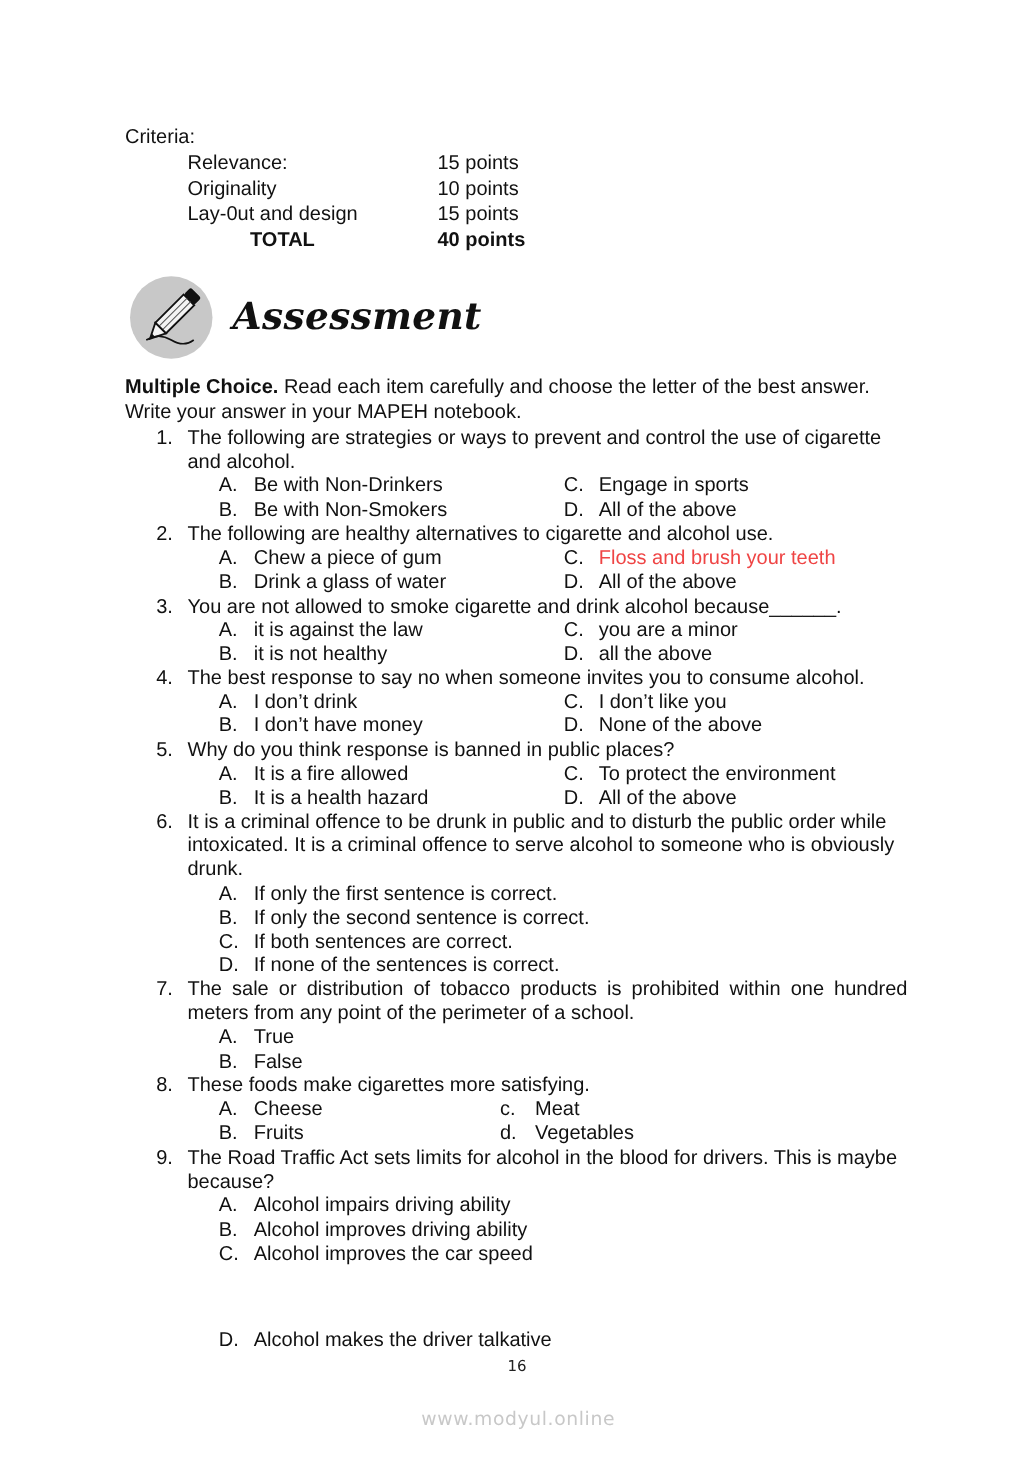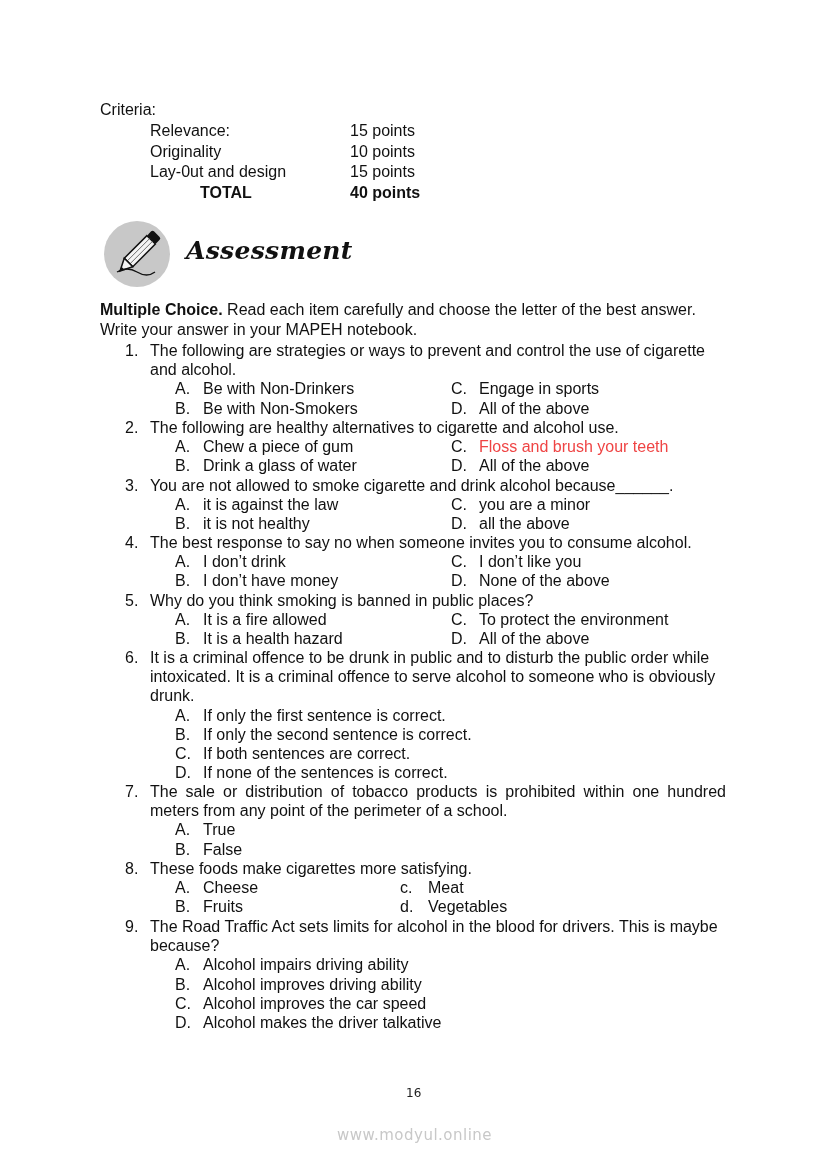--- a/index.html
+++ b/index.html
@@ -1,21 +1,21 @@
 <!DOCTYPE html>
 <html><head>
 <meta charset="utf-8">
 <style>
   html, body { margin:0; padding:0; background:#ffffff; }
   body { width:826px; height:1169px; position:relative; overflow:hidden;
          font-family:"Liberation Sans", sans-serif; color:#111; font-size:16px; }
   .abs { position:absolute; white-space:nowrap; }
   .line { position:absolute; white-space:nowrap; line-height:19px; }
   .bold { font-weight:bold; }
-  .title { font-family:"DejaVu Serif", serif; font-weight:bold; font-style:italic; font-size:25px; letter-spacing:0.3px; }
+  .title { font-family:"DejaVu Serif", serif; font-weight:bold; font-style:italic; font-size:30px; letter-spacing:0.3px; }
   .pagenum { font-family:"DejaVu Sans", sans-serif; font-size:12px; color:#222; }
   .watermark { font-family:"DejaVu Sans", sans-serif; font-size:15px; color:#c8c8c8; letter-spacing:0.5px; }
 </style>
 </head>
 <body>
 
 <div class="abs" style="left:100px; top:101px;">Criteria:</div>
 <div class="abs" style="left:150px; top:122px;">Relevance:</div>
 <div class="abs" style="left:350px; top:122px;">15 points</div>
 <div class="abs" style="left:150px; top:143px;">Originality</div>
@@ -67,21 +67,21 @@
     <div class="line" style="left: 175px; top: 514.4px;"><span style="display: inline-block; width: 28px;">B.</span><span>it is not healthy</span></div>
     <div class="line" style="left: 451px; top: 495.2px;"><span style="display: inline-block; width: 28px;">C.</span><span>you are a minor</span></div>
     <div class="line" style="left: 451px; top: 514.4px;"><span style="display: inline-block; width: 28px;">D.</span><span>all the above</span></div>
     <div class="line" style="left: 125px; top: 533px;">4.</div>
     <div class="line" style="left: 150px; top: 533px;">The best response to say no when someone invites you to consume alcohol.</div>
     <div class="line" style="left: 175px; top: 552.2px;"><span style="display: inline-block; width: 28px;">A.</span><span>I don’t drink</span></div>
     <div class="line" style="left: 175px; top: 571.4px;"><span style="display: inline-block; width: 28px;">B.</span><span>I don’t have money</span></div>
     <div class="line" style="left: 451px; top: 552.2px;"><span style="display: inline-block; width: 28px;">C.</span><span>I don’t like you</span></div>
     <div class="line" style="left: 451px; top: 571.4px;"><span style="display: inline-block; width: 28px;">D.</span><span>None of the above</span></div>
     <div class="line" style="left: 125px; top: 591px;">5.</div>
-    <div class="line" style="left: 150px; top: 591px;">Why do you think smoking is banned in public places?</div>
+    <div class="line" style="left: 150px; top: 591px;">Why do you think response is banned in public places?</div>
     <div class="line" style="left: 175px; top: 610.2px;"><span style="display: inline-block; width: 28px;">A.</span><span>It is a fire allowed</span></div>
     <div class="line" style="left: 175px; top: 629.4px;"><span style="display: inline-block; width: 28px;">B.</span><span>It is a health hazard</span></div>
     <div class="line" style="left: 451px; top: 610.2px;"><span style="display: inline-block; width: 28px;">C.</span><span>To protect the environment</span></div>
     <div class="line" style="left: 451px; top: 629.4px;"><span style="display: inline-block; width: 28px;">D.</span><span>All of the above</span></div>
     <div class="line" style="left: 125px; top: 648px;">6.</div>
     <div class="line" style="left: 150px; top: 648px;">It is a criminal offence to be drunk in public and to disturb the public order while</div>
     <div class="line" style="left: 150px; top: 667.2px;">intoxicated. It is a criminal offence to serve alcohol to someone who is obviously</div>
     <div class="line" style="left: 150px; top: 686.4px;">drunk.</div>
     <div class="line" style="left: 175px; top: 705.6px;"><span style="display: inline-block; width: 28px;">A.</span><span>If only the first sentence is correct.</span></div>
     <div class="line" style="left: 175px; top: 724.8px;"><span style="display: inline-block; width: 28px;">B.</span><span>If only the second sentence is correct.</span></div>
@@ -97,17 +97,17 @@
     <div class="line" style="left: 175px; top: 878.2px;"><span style="display: inline-block; width: 28px;">A.</span><span>Cheese</span></div>
     <div class="line" style="left: 175px; top: 897.4px;"><span style="display: inline-block; width: 28px;">B.</span><span>Fruits</span></div>
     <div class="line" style="left: 400px; top: 878.2px;"><span style="display: inline-block; width: 28px;">c.</span><span>Meat</span></div>
     <div class="line" style="left: 400px; top: 897.4px;"><span style="display: inline-block; width: 28px;">d.</span><span>Vegetables</span></div>
     <div class="line" style="left: 125px; top: 917px;">9.</div>
     <div class="line" style="left: 150px; top: 917px;">The Road Traffic Act sets limits for alcohol in the blood for drivers. This is maybe</div>
     <div class="line" style="left: 150px; top: 936.2px;">because?</div>
     <div class="line" style="left: 175px; top: 955.4px;"><span style="display: inline-block; width: 28px;">A.</span><span>Alcohol impairs driving ability</span></div>
     <div class="line" style="left: 175px; top: 974.6px;"><span style="display: inline-block; width: 28px;">B.</span><span>Alcohol improves driving ability</span></div>
     <div class="line" style="left: 175px; top: 993.8px;"><span style="display: inline-block; width: 28px;">C.</span><span>Alcohol improves the car speed</span></div>
-    <div class="line" style="left: 175px; top: 1013px;"><span style="display: inline-block; width: 28px;">D.</span><span>Alcohol makes the driver talkative</span></div>
+    <div class="line" style="left: 175px; top: 1063px;"><span style="display: inline-block; width: 28px;">D.</span><span>Alcohol makes the driver talkative</span></div>
   </div>
 
 <div class="abs pagenum" style="left:406px; top:1086px;">16</div>
 <div class="abs watermark" style="left:337px; top:1126px;">www.modyul.online</div>
 
 </body></html>

